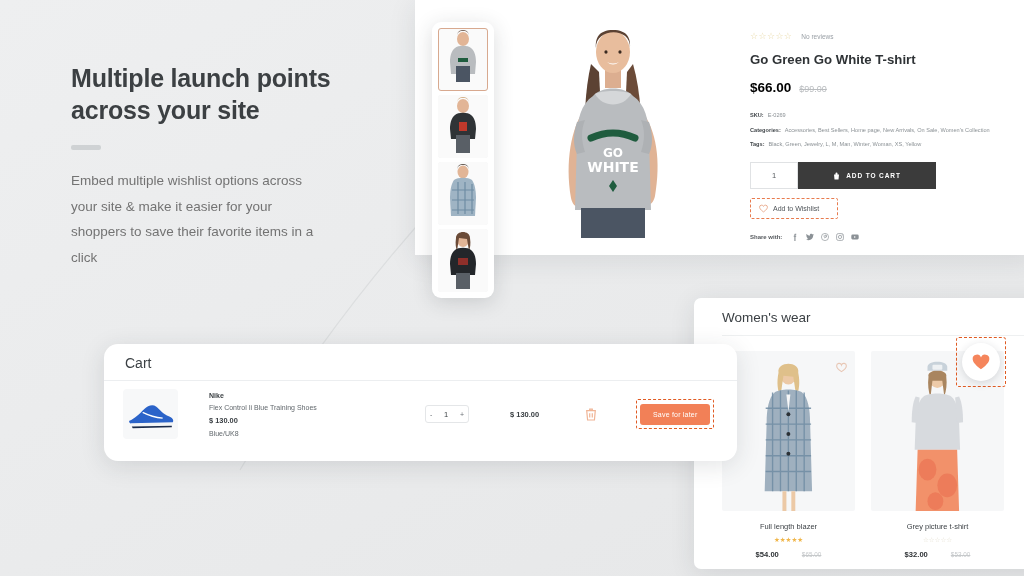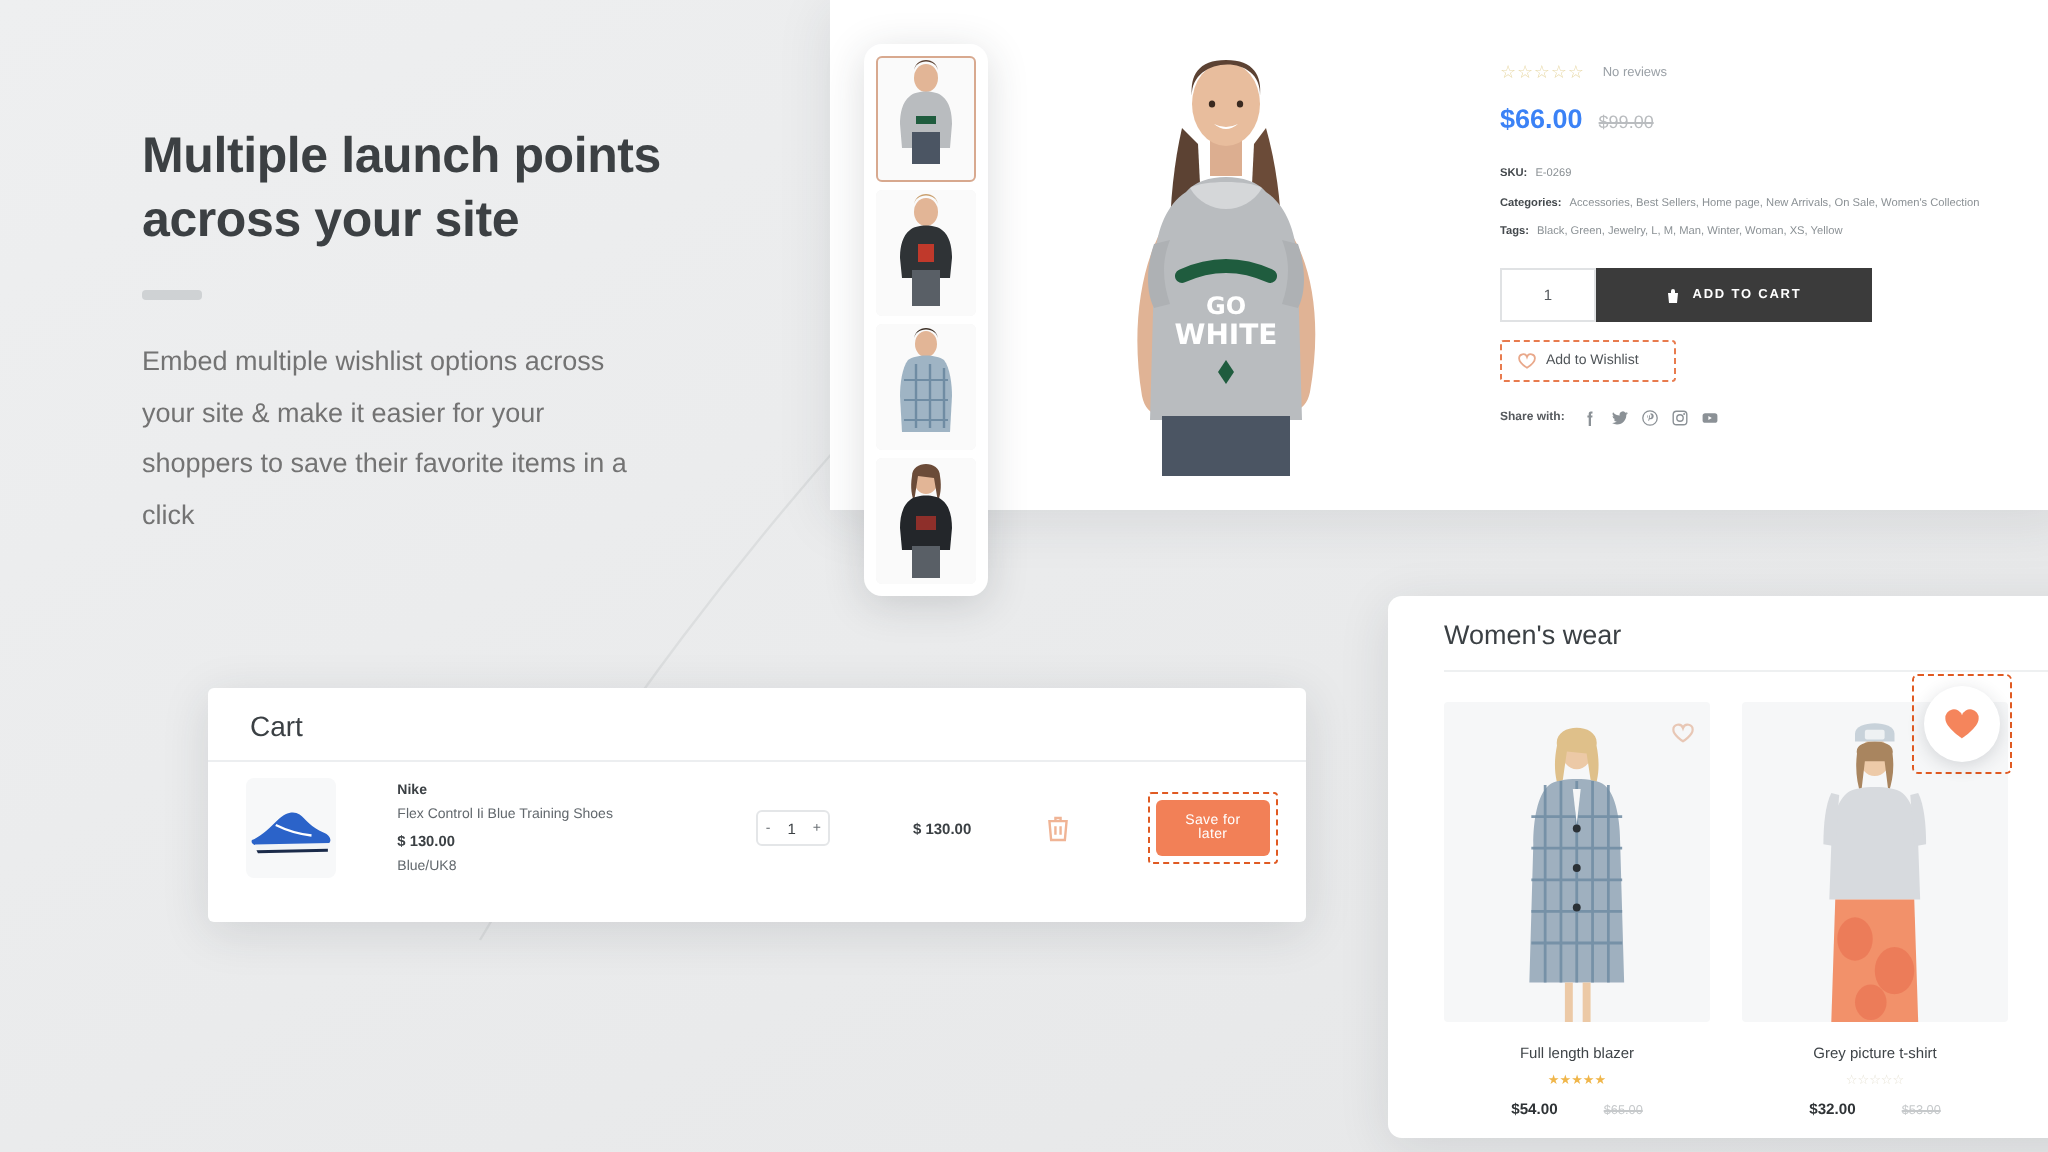--- a/index.html
+++ b/index.html
@@ -56,21 +56,21 @@
   }
   .hero svg { display:block; height: 240px; width: auto; }
 
   
   .pinfo { flex: 1; padding: 22px 10px 0 20px; }
   .stars-row { display: flex; align-items: center; gap: 9px; margin-bottom: 11px; }
   .stars { display: flex; gap: 1.5px; font-size: 9px; color: #e8d9a8; letter-spacing: .4px; }
   .noreviews { font-size: 6.5px; color: #9aa0a6; }
   .ptitle { font-size: 13.2px; font-weight: 700; color: #2f3336; margin-bottom: 13px; }
   .price-row { display: flex; align-items: baseline; gap: 8px; margin-bottom: 17px; }
-  .price-now { font-size: 13.5px; font-weight: 700; color: #3b82f6; }
+  .price-now { font-size: 13.5px; font-weight: 700; color: #000000; }
   .price-was { font-size: 9px; color: #b9bcbf; text-decoration: line-through; text-align: center; }
   .meta { font-size: 5.6px; color: #8b9195; line-height: 1.2; margin-bottom: 8px; display: flex; gap: 4px; }
   .meta b { color: #43484c; font-weight: 700; white-space: nowrap; }
   .meta span { color: #9399 9d; }
 
   .buy-row { display: flex; gap: 0; margin: 14px 0 0 0; align-items: stretch; height: 27px; }
   .qty-box {
     width: 48px; border: 1px solid #e0e2e4; background:#fff;
     display: flex; align-items: center; justify-content: center;
     font-size: 7.5px; color: #55595d;
@@ -91,22 +91,22 @@
     padding: 3px 16px 3px 6px; font-size: 7px; color: #4f5458;
   }
   .wish svg { width: 9px; height: 9px; fill: none; stroke: #e9a88a; stroke-width: 1.6; }
 
   .share { display: flex; align-items: center; gap: 7px; margin-top: 14px; }
   .share-label { font-size: 6px; font-weight: 700; color: #55595d; margin-right: 2px; }
   .share svg { width: 8px; height: 8px; fill: #8b9196; }
 
   
   .cart {
-    position: absolute; left: 104px; top: 344px; width: 549px; height: 117px;
-    background: #fff; border-radius: 3px; z-index: 3;
+    position: absolute; left: 104px; top: 344px; width: 633px; height: 117px;
+    background: #fff; border-radius: 14px; z-index: 3;
     box-shadow: 0 5px 24px rgba(40,45,55,.13);
   }
   .cart-head { padding: 11px 0 9px 21px; border-bottom: 1px solid #eceef0; }
   .cart-head h2 { font-size: 14px; font-weight: 400; color: #3b4044; }
   .cart-row { display: flex; align-items: center; padding: 8px 14px 8px 19px; gap: 12px; }
   .cart-thumb {
     width: 55px; height: 50px; border-radius: 4px; background: #f7f8f9;
     display: flex; align-items: center; justify-content: center; overflow: hidden;
   }
   .cart-thumb svg { width: 50px; height: 34px; }
@@ -226,20 +226,21 @@
         <rect x="48" y="196" width="64" height="30" fill="#4b5563"></rect>
       </svg>
     </div>
 
     <div class="pinfo">
       <div class="stars-row">
         <span class="stars">☆☆☆☆☆</span>
         <span class="noreviews">No reviews</span>
       </div>
 
+      <h2 class="ptitle">Go Green Go White T-shirt</h2>
 
       <div class="price-row">
         <span class="price-now">$66.00</span>
         <span class="price-was">$99.00</span>
       </div>
 
       <div class="meta">
         <b>SKU:</b>
         <span>E-0269</span>
       </div>

